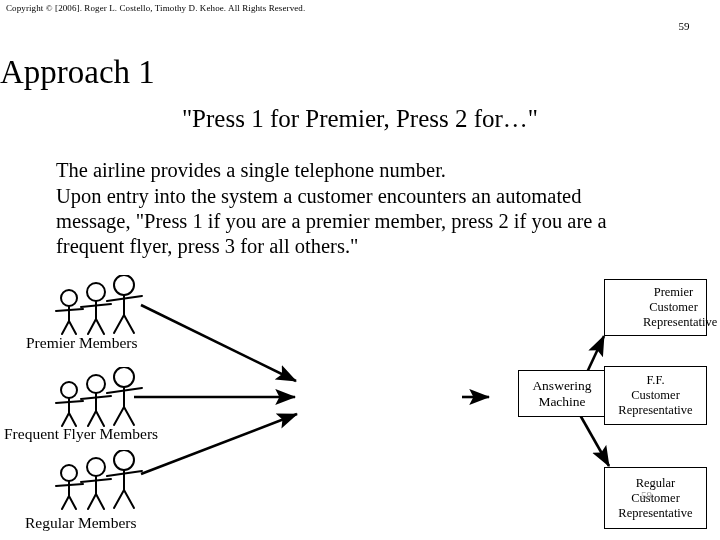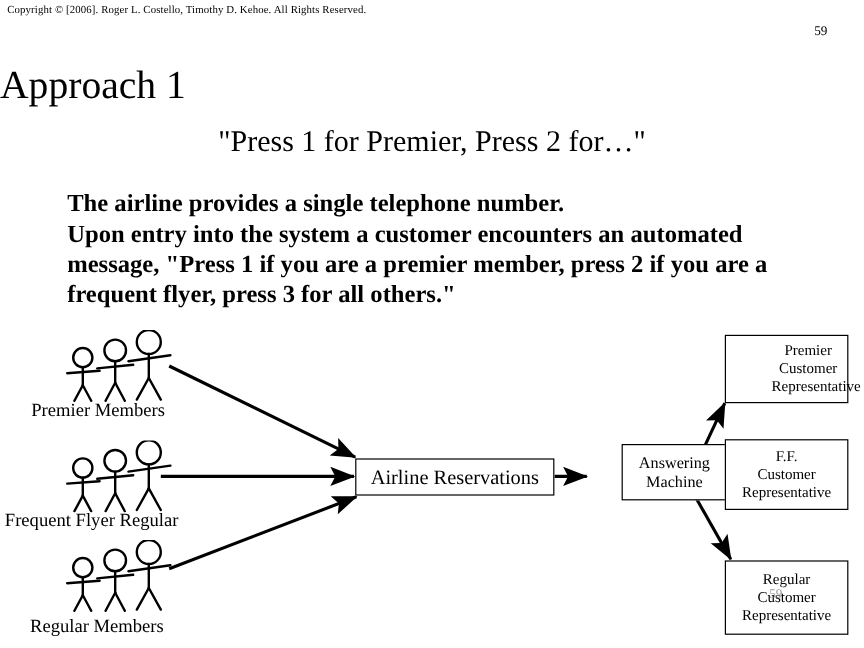--- a/index.html
+++ b/index.html
@@ -68,21 +68,20 @@
   .body-text {
     position: absolute;
     left: 56px;
     top: 158px;
     width: 600px;
     font-size: 20.5px;
     line-height: 25px;
   }
   .body-text p {
     margin: 0 0 1px 0;
-    font-weight: bold;
   }
 
   
   #diagram {
     position: absolute;
     left: 0;
     top: 262px;
     width: 720px;
     height: 278px;
     padding-left: 25px;
@@ -240,21 +239,21 @@
         <line x1="44" y1="44" x2="36" y2="59"></line>
         <line x1="44" y1="44" x2="52" y2="59"></line>
 
         <circle cx="72" cy="10" r="10"></circle>
         <line x1="72" y1="20" x2="72" y2="40"></line>
         <line x1="55" y1="26" x2="90" y2="21"></line>
         <line x1="72" y1="40" x2="62" y2="58"></line>
         <line x1="72" y1="40" x2="82" y2="58"></line>
       </g>
     </svg>
-    <div class="group-label" style="left:4px; top:163px;">Frequent Flyer Regular</div>
+    <div class="group-label" style="left:4px; top:163px;">Frequent Flyer Members</div>
 
     <svg class="people" style="left:52px; top:188px;" width="92" height="60" viewBox="0 0 92 60">
       <g stroke="#000000" stroke-width="2" fill="none" stroke-linecap="round">
         <circle cx="17" cy="23" r="8"></circle>
         <line x1="17" y1="31" x2="17" y2="46"></line>
         <line x1="4" y1="36" x2="31" y2="34"></line>
         <line x1="17" y1="46" x2="10" y2="59"></line>
         <line x1="17" y1="46" x2="24" y2="59"></line>
 
         <circle cx="44" cy="17" r="9"></circle>
@@ -267,25 +266,20 @@
         <line x1="72" y1="20" x2="72" y2="40"></line>
         <line x1="55" y1="26" x2="90" y2="21"></line>
         <line x1="72" y1="40" x2="62" y2="58"></line>
         <line x1="72" y1="40" x2="82" y2="58"></line>
       </g>
     </svg>
     <div class="group-label" style="left:25px; top:252px;">Regular Members</div>
 
   </div>
 
-  <div class="pbox box-airline">
-    <div class="lines">
-      <span class="ln">Airline Reservations</span>
-    </div>
-  </div>
 
   <div class="pbox box-answering">
     <div class="lines">
       <span class="ln">Answering</span>
       <span class="ln">Machine</span>
     </div>
   </div>
 
   <div class="pbox box-rep box-rep-premier">
     <div class="lines">

